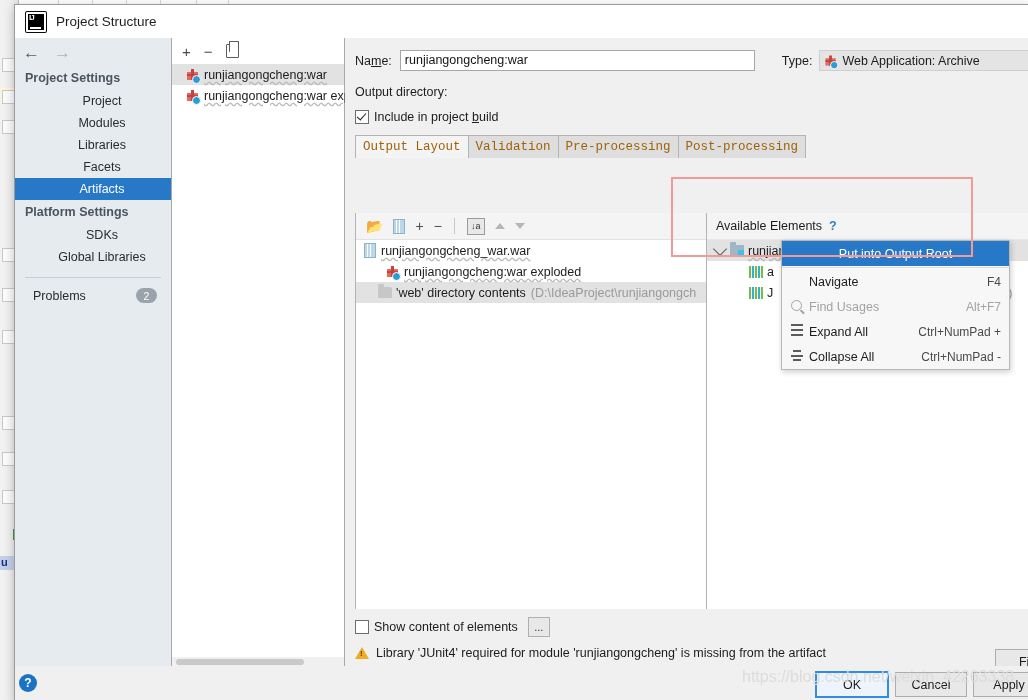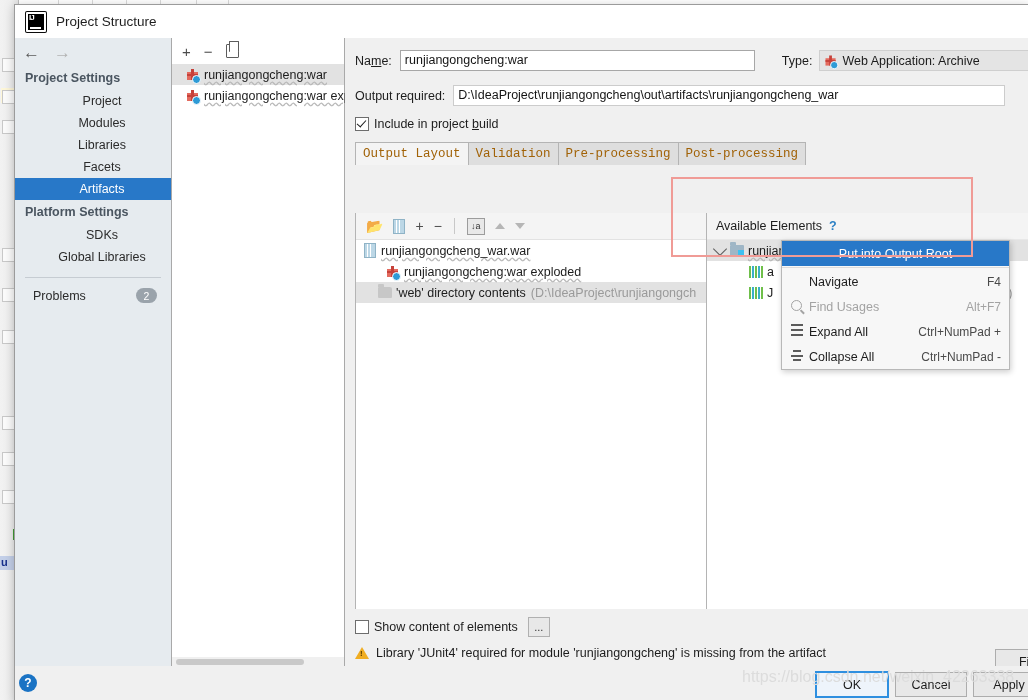--- a/index.html
+++ b/index.html
@@ -283,22 +283,21 @@
               <i class="bx"></i>
                 <i class="bn"></i>
                 <i class="hz"></i>
                 <i class="dot"></i>
             </span>
             <span>Web Application: Archive</span>
           </span>
         </div>
 
         <div class="field-row" style="margin-top:14px;">
-          <span class="lbl">Output required:</span>
-          <input class="ro-input" style="width: 542px; margin-left: 8px;" value="D:\IdeaProject\runjiangongcheng\out\artifacts\runjiangongcheng_war">
+          <span class="lbl">Output directory:</span>
         </div>
 
         <div class="field-row" style="margin-top:11px;">
           <span class="chk on"></span>
           <span class="lbl">Include in project <span class="u">b</span>uild</span>
         </div>
 
         <div class="tabs" style="margin-top:12px;">
           <div class="tab active">Output Layout</div>
           <div class="tab">Validation</div>

